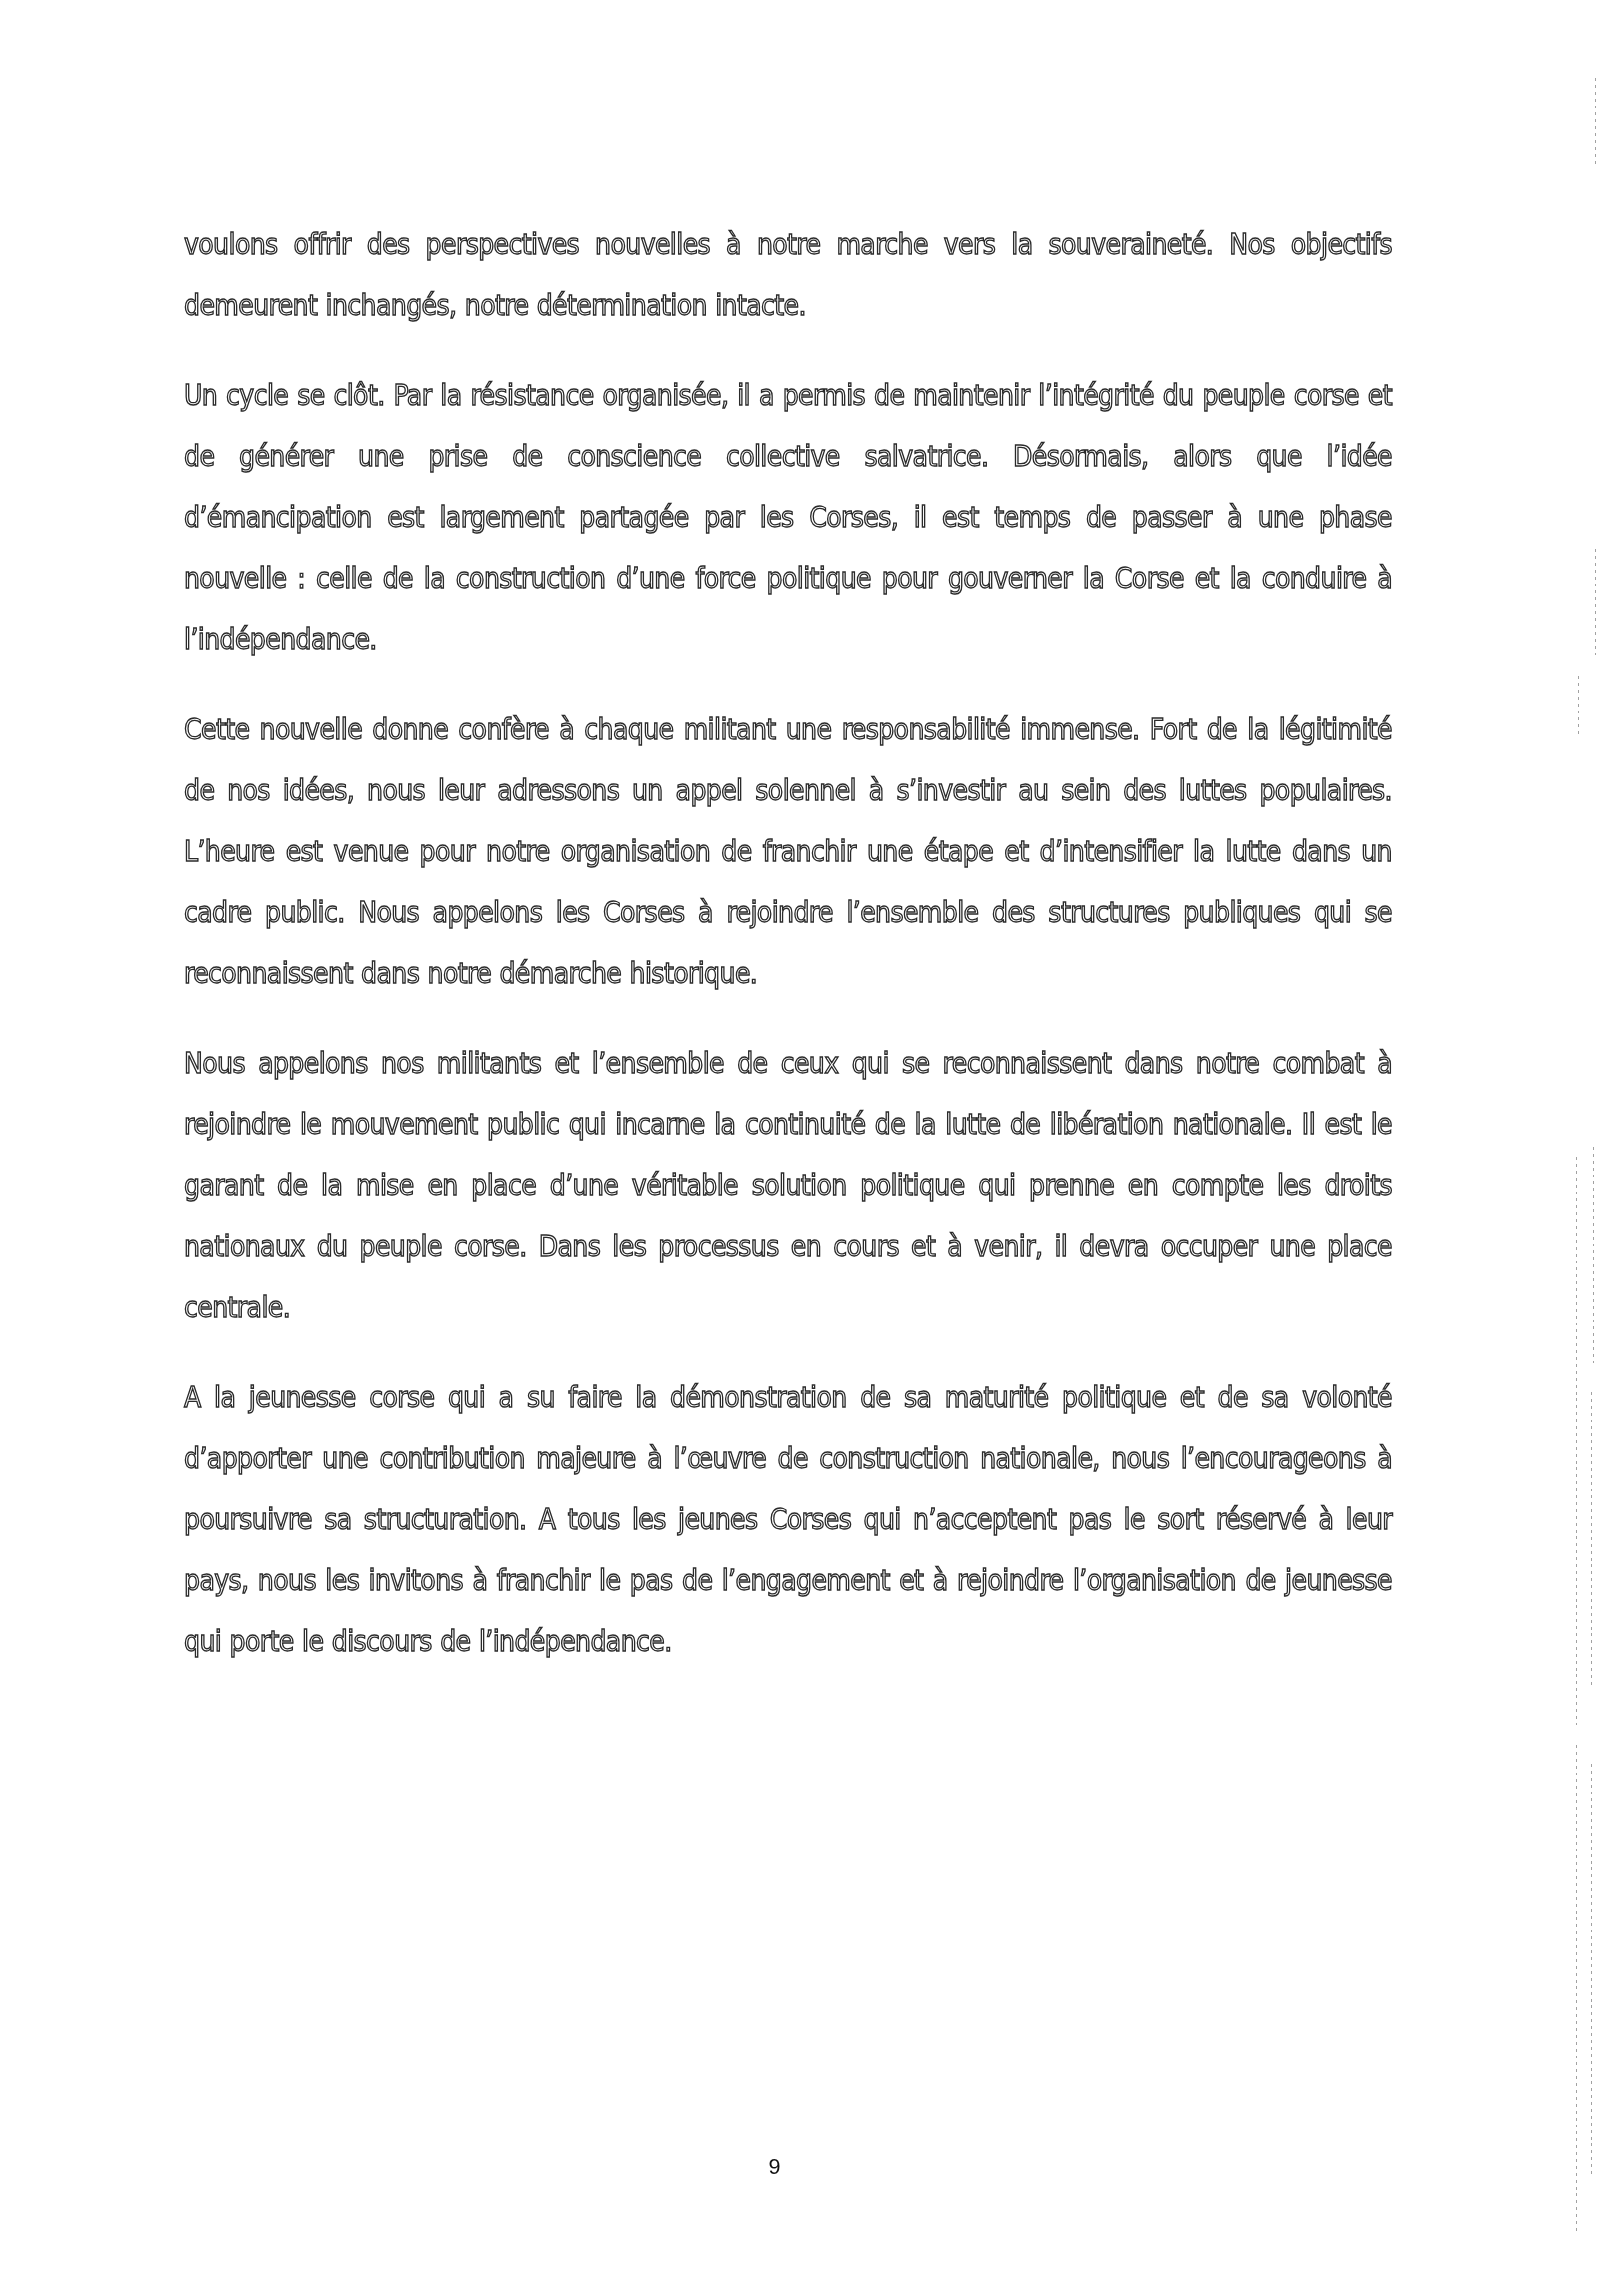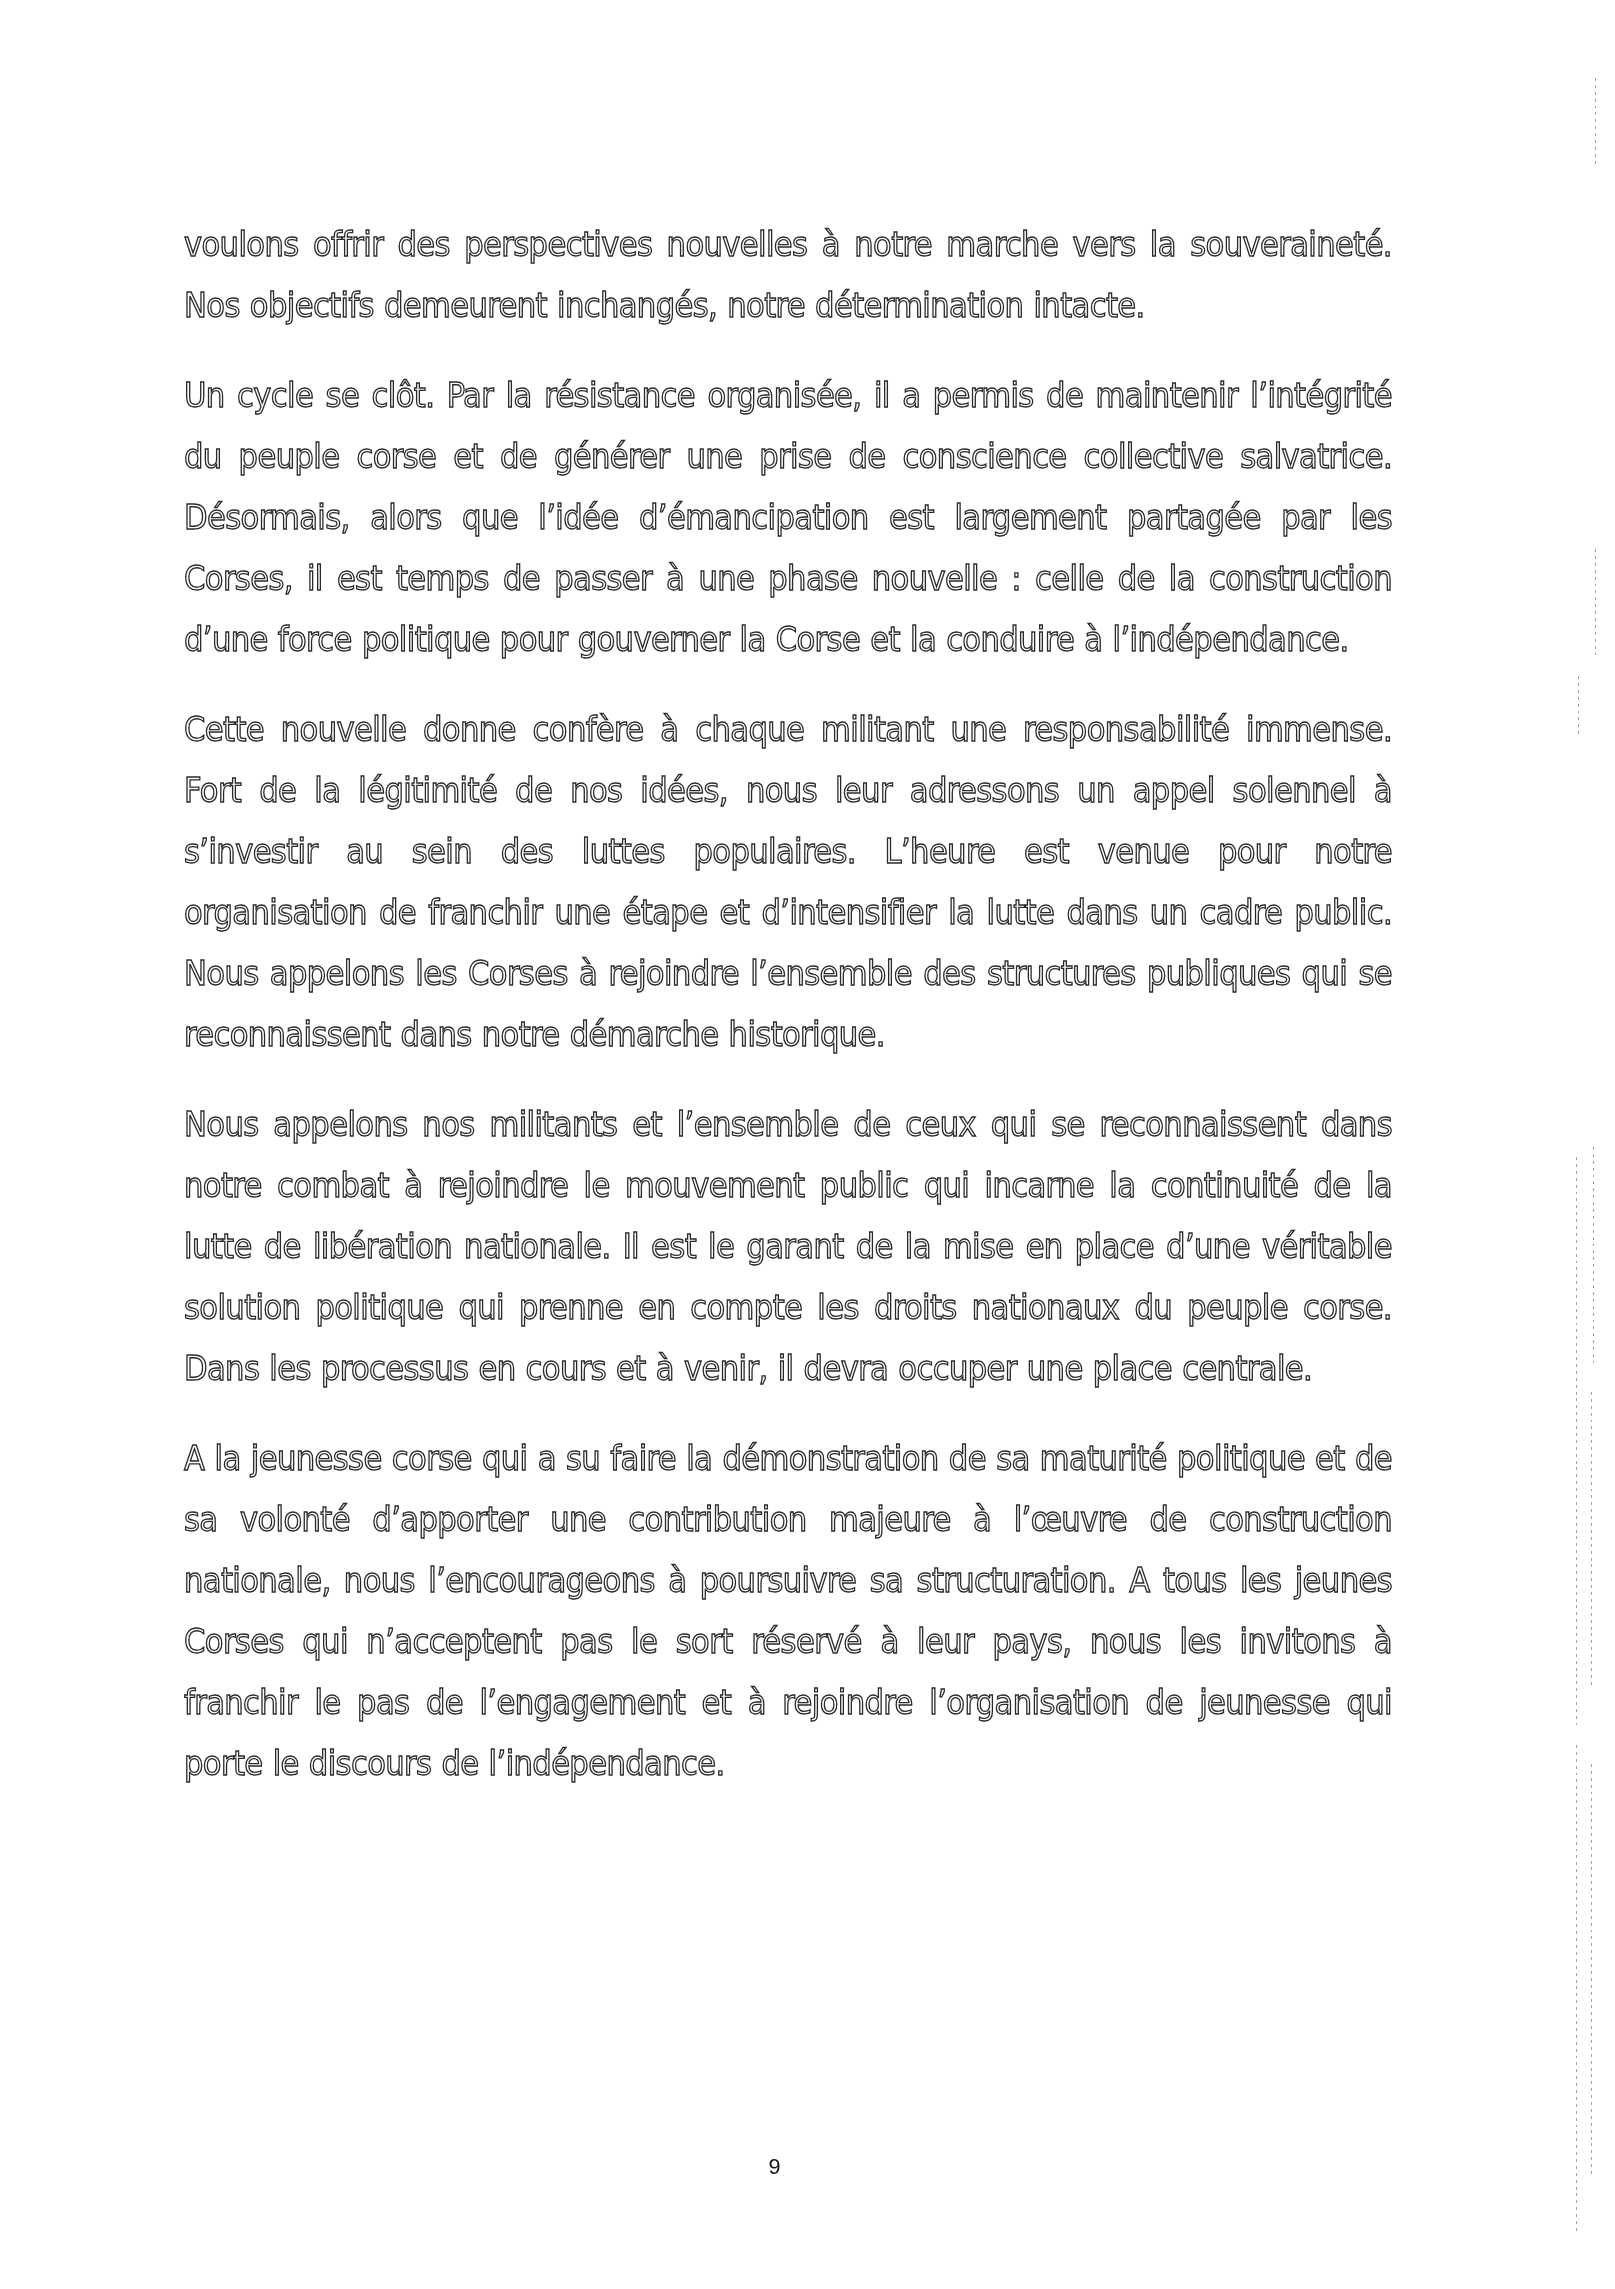--- a/index.html
+++ b/index.html
@@ -22,21 +22,21 @@
     background: #ffffff;
   }
   .body-text {
     position: absolute;
     left: 184px;
     top: 214px;
     width: 1208px;
   }
   .para {
     margin: 0 0 29px 0;
-    font-size: 34px;
+    font-size: 28px;
     line-height: 61px;
     text-align: justify;
     text-align-last: left;
     color: #ffffff;
     -webkit-text-stroke: 1.3px #2a2a2a;
     letter-spacing: -0.6px;
     word-spacing: 1px;
     font-family: "DejaVu Sans Condensed", "DejaVu Sans", "Liberation Sans", sans-serif;
     font-stretch: condensed;
   }

